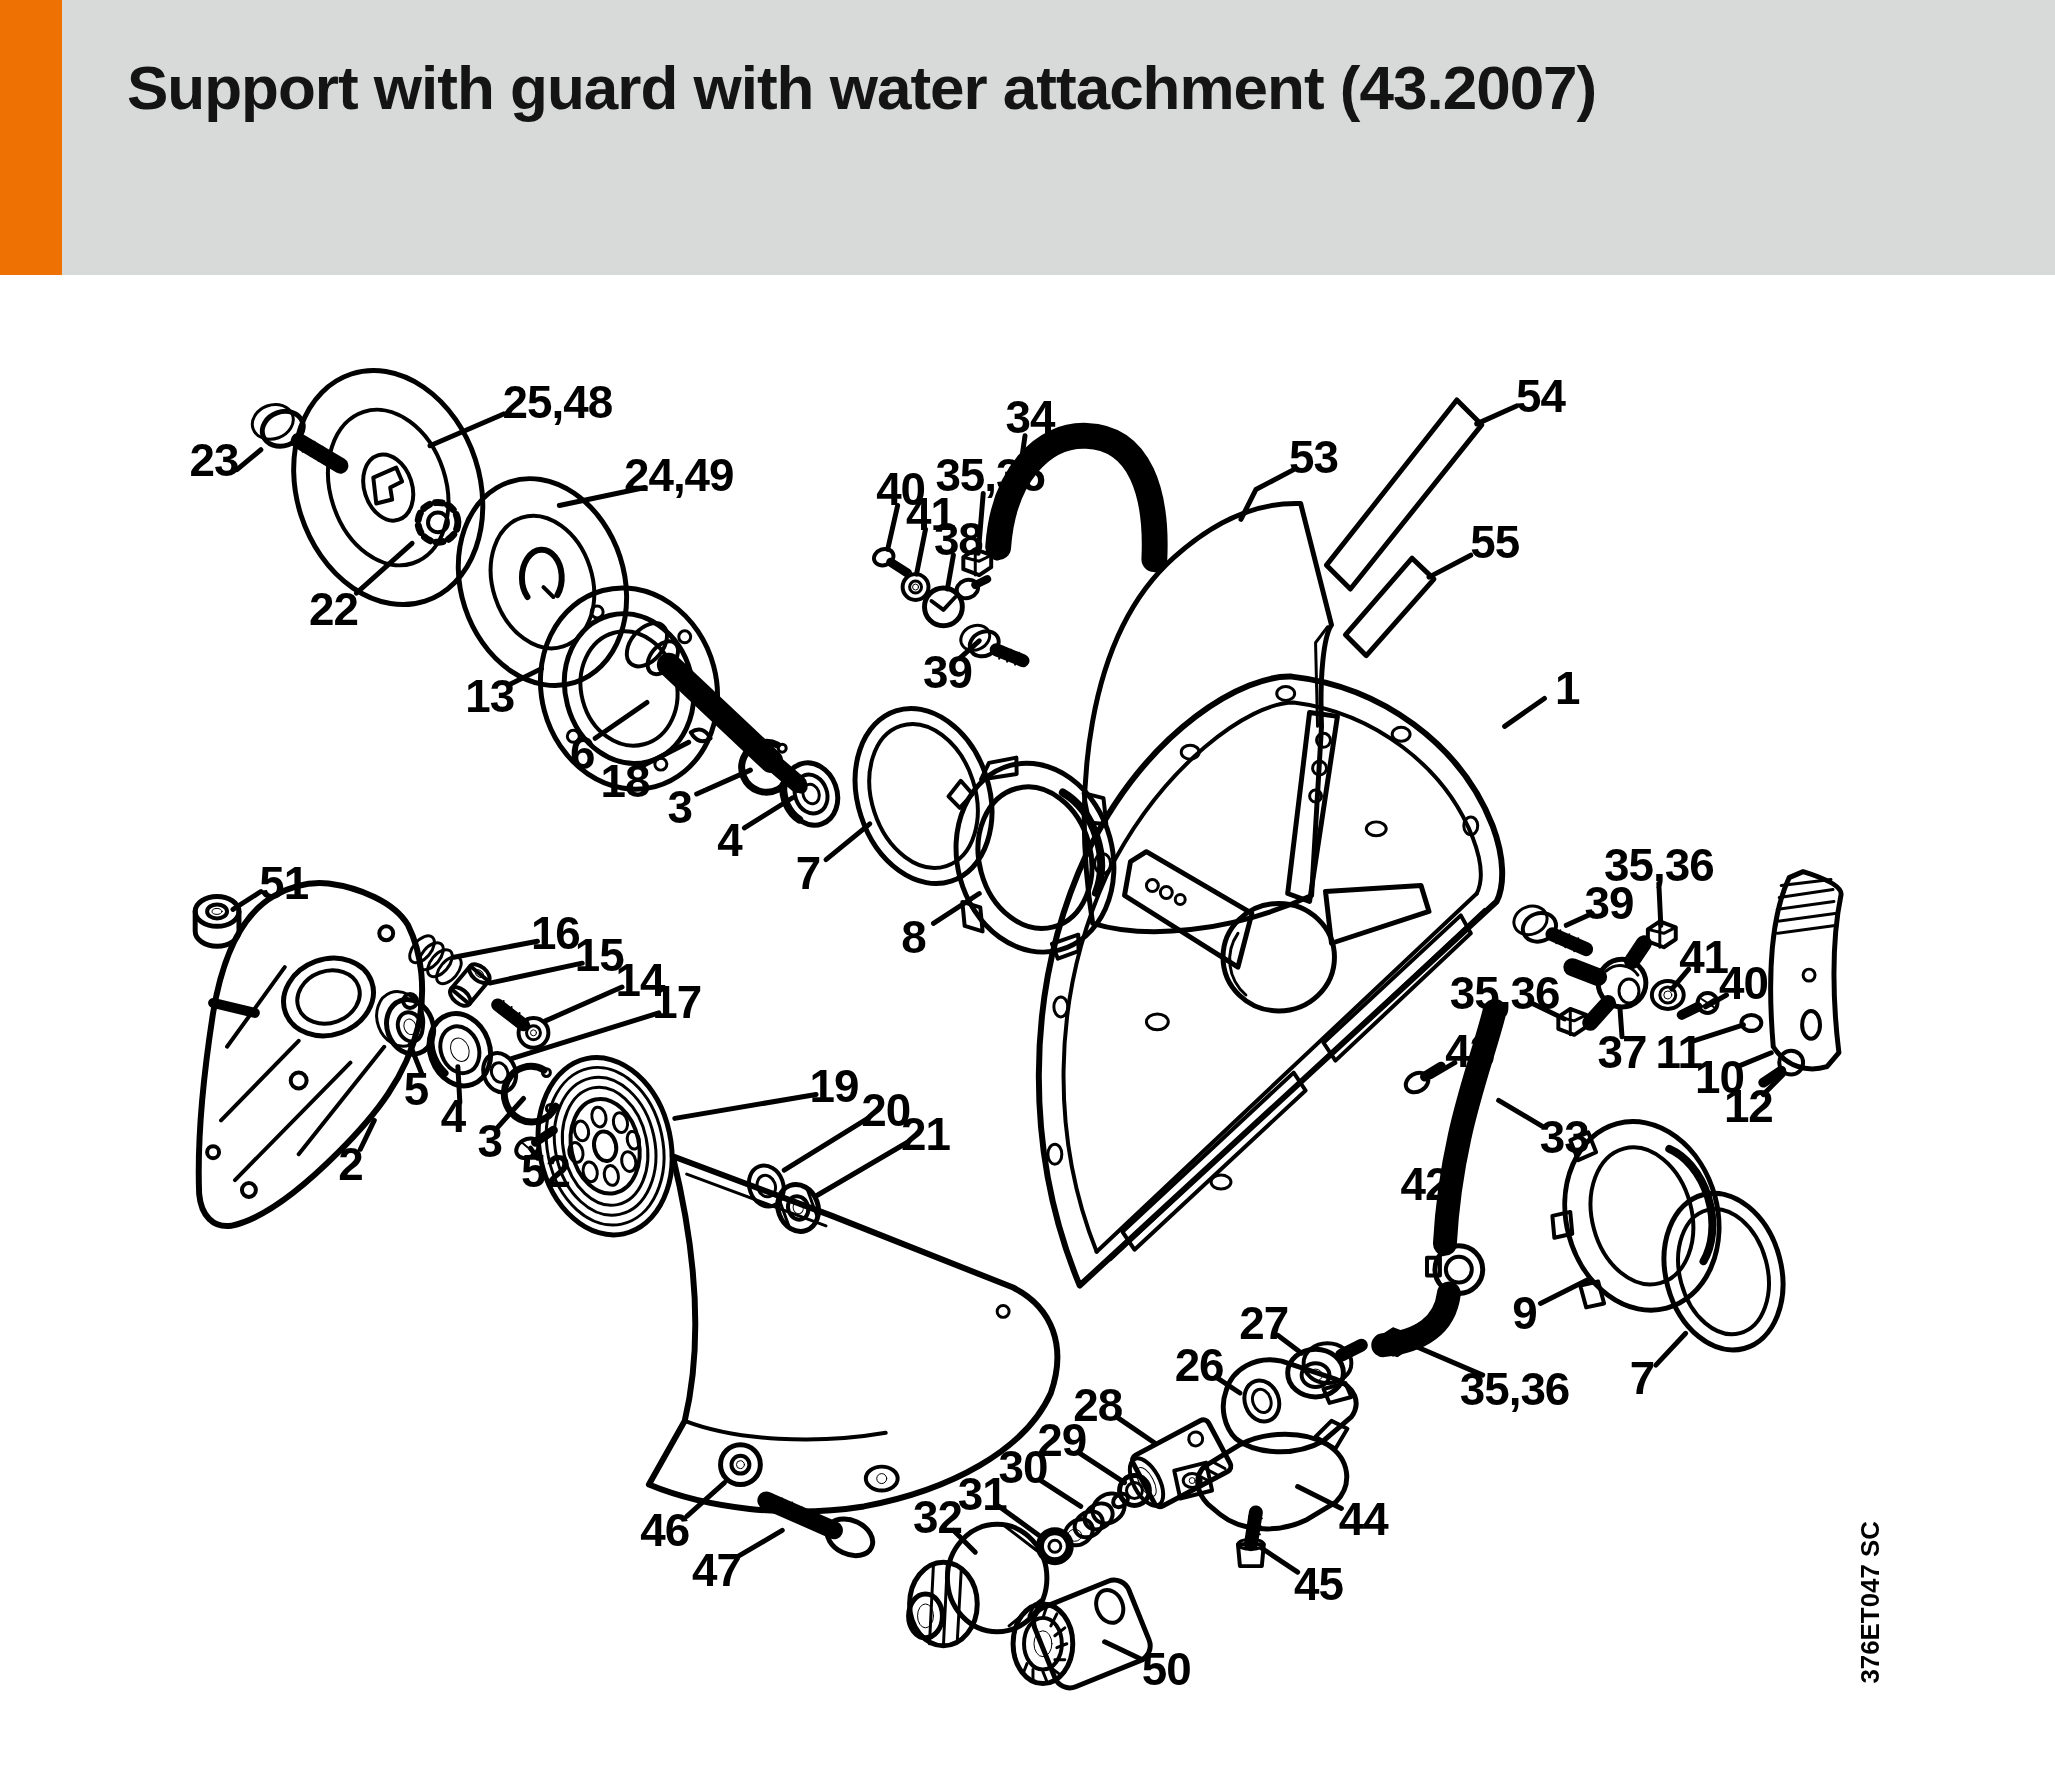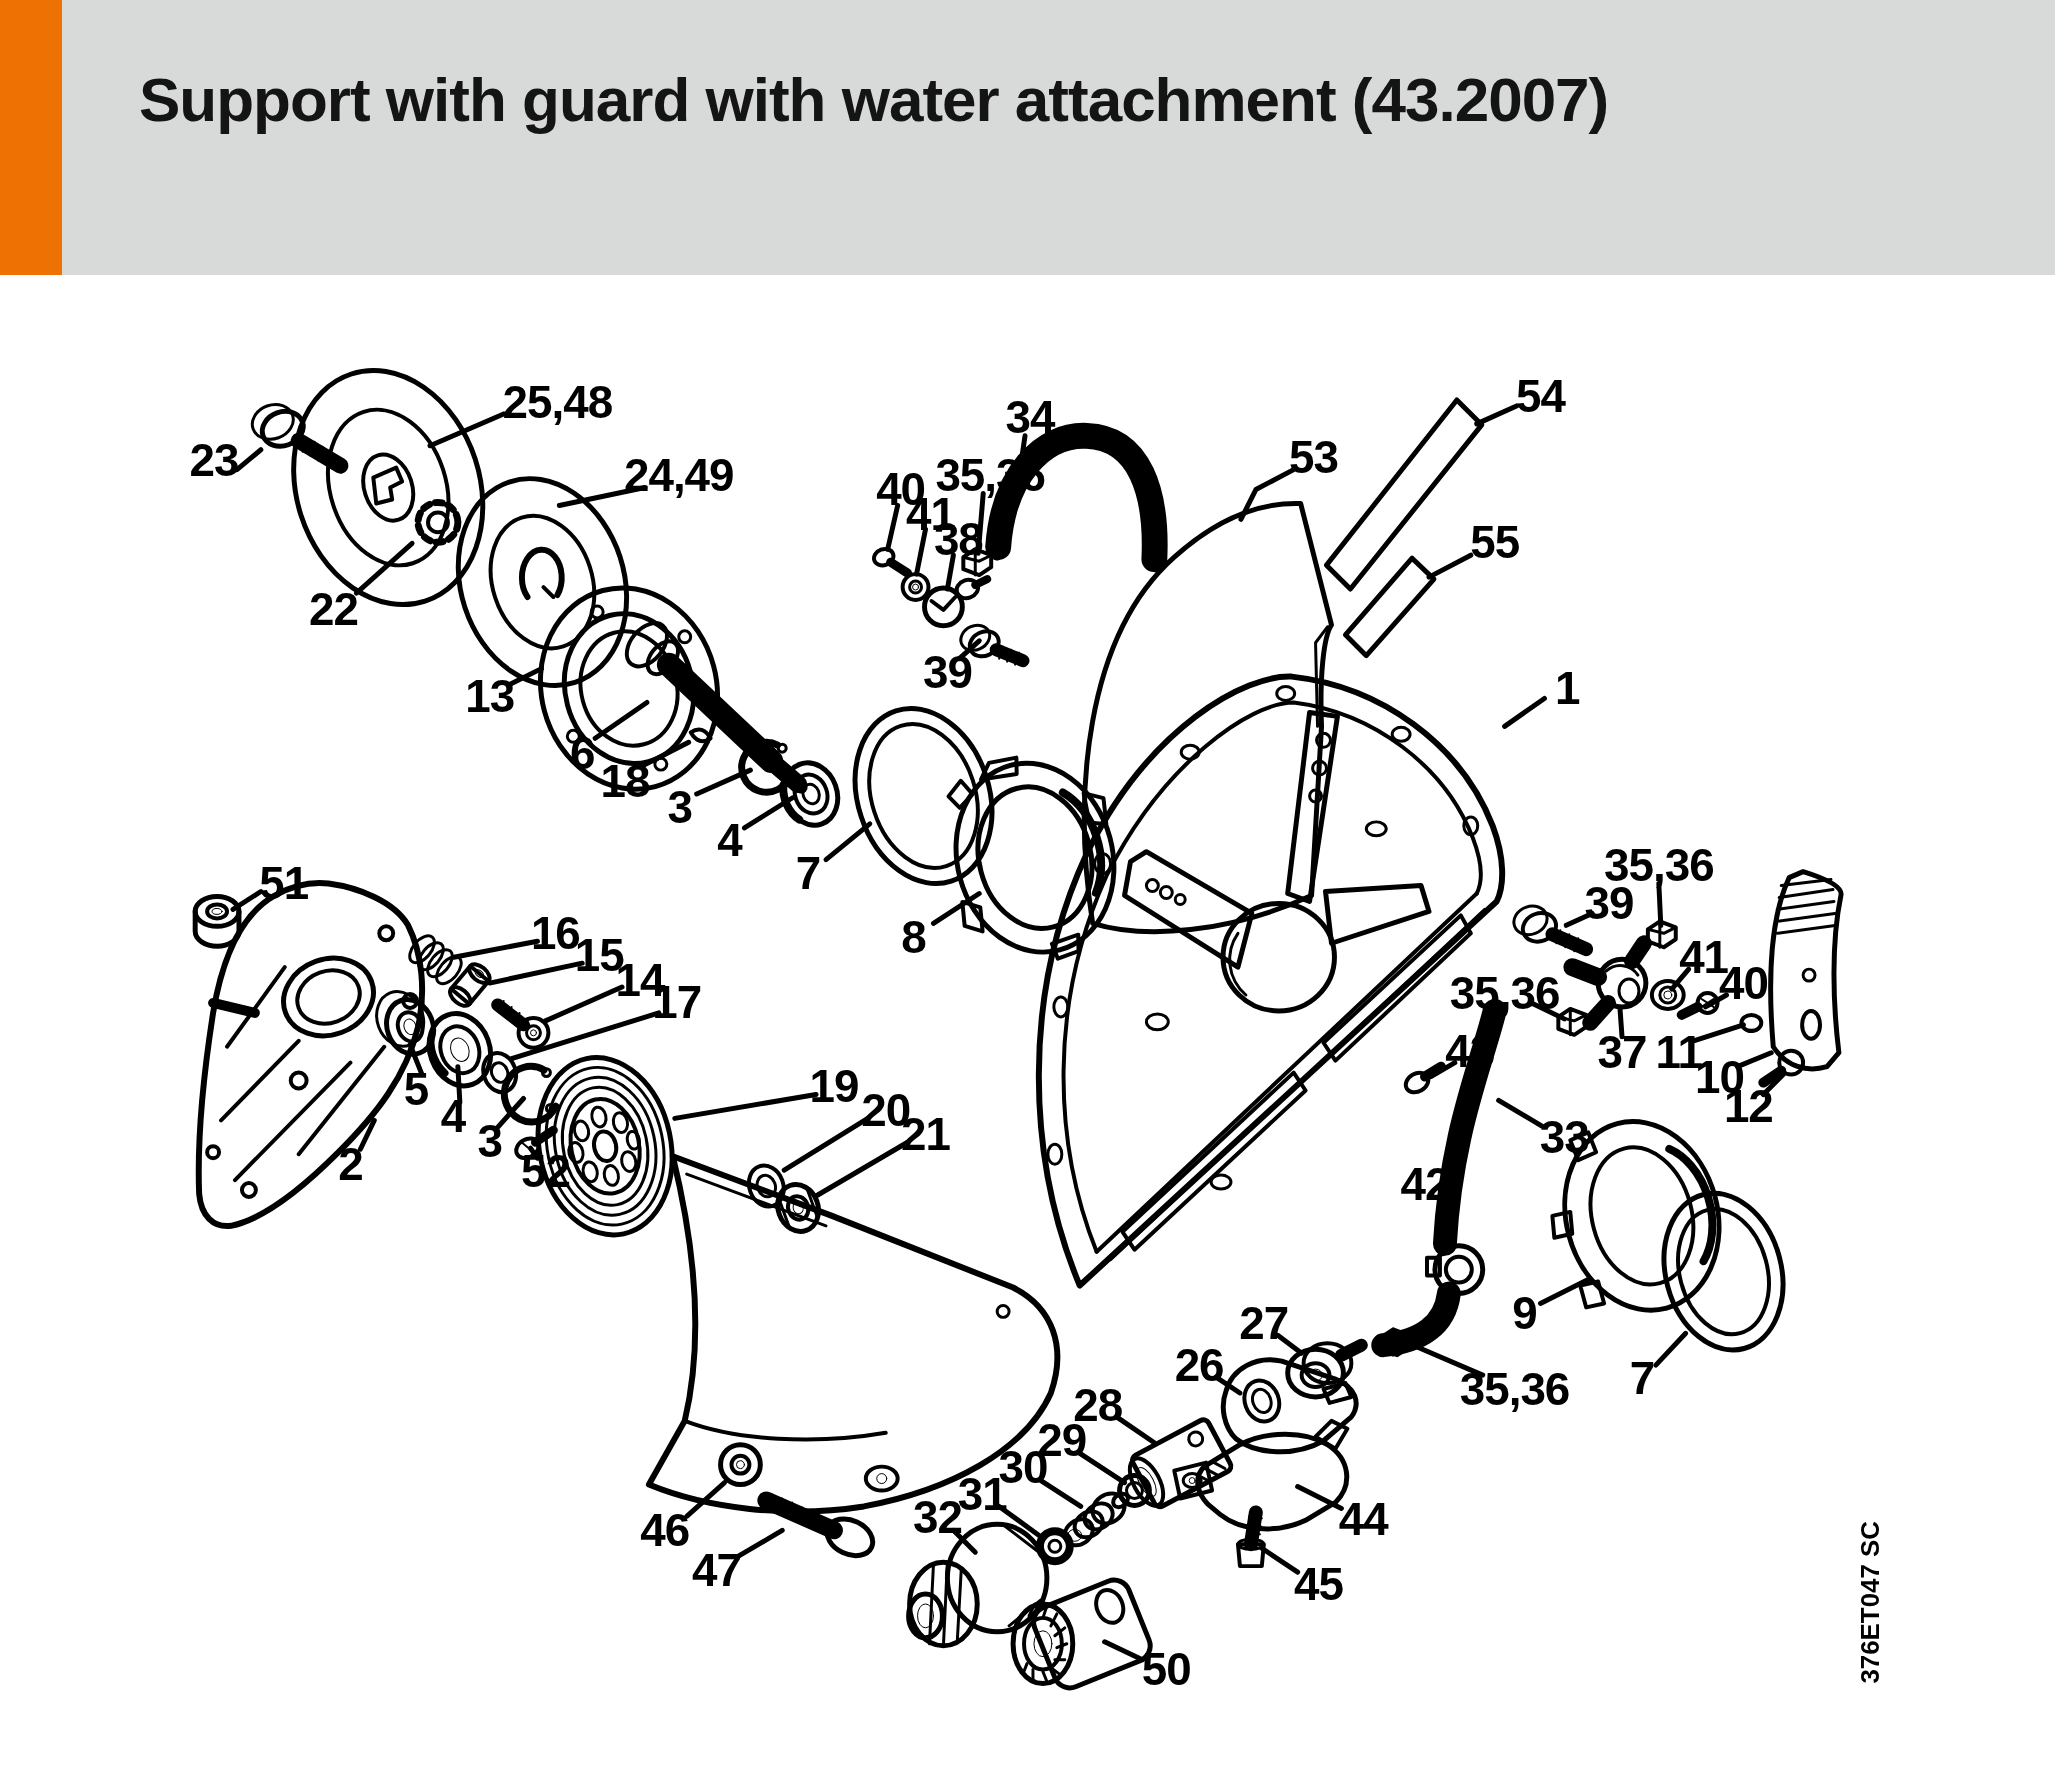--- a/index.html
+++ b/index.html
@@ -1,20 +1,20 @@
 <!DOCTYPE html>
 <html><head>
 <meta charset="utf-8">
 <style>
   html,body{margin:0;padding:0}
   body{position:relative;width:2056px;height:1791px;background:#ffffff;overflow:hidden;
        font-family:"Liberation Sans",sans-serif}
   .header{position:absolute;left:0;top:0;width:2056px;height:275px;background:#d8dad9}
   .accent{position:absolute;left:0;top:0;width:62px;height:275px;background:#ee7203}
-  .title{position:absolute;left:127px;top:52px;margin:12px;font-size:62px;font-weight:bold;
+  .title{position:absolute;left:127px;top:52px;margin:0;font-size:62px;font-weight:bold;
          color:#141414;letter-spacing:-1px;white-space:nowrap}
   #diagram-svg{position:absolute;left:0;top:0}
   
   #diagram-svg path,#diagram-svg ellipse,#diagram-svg circle,#diagram-svg rect,
   #diagram-svg line,#diagram-svg polyline{stroke:#000;fill:none;stroke-linecap:round;stroke-linejoin:round}
   .f{fill:#fff}.k{fill:#000;stroke:none}
   .wh{stroke:#fff}
   .w2{stroke-width:2}.w3{stroke-width:3}.w4{stroke-width:4}.w5{stroke-width:5}.w6{stroke-width:6}
   .w7{stroke-width:7}.w8{stroke-width:8}.w9{stroke-width:9}.w10{stroke-width:10}
   .w13{stroke-width:13}.w14{stroke-width:14}.w16{stroke-width:16}.w18{stroke-width:18}

